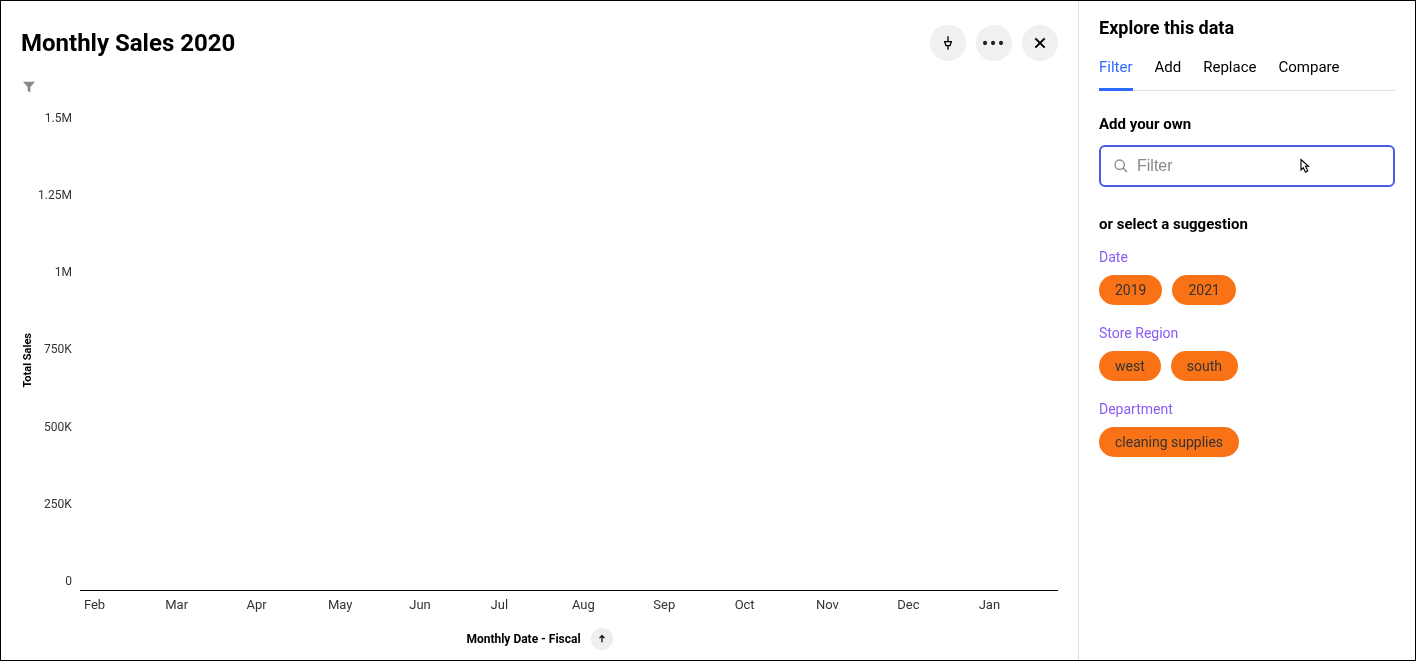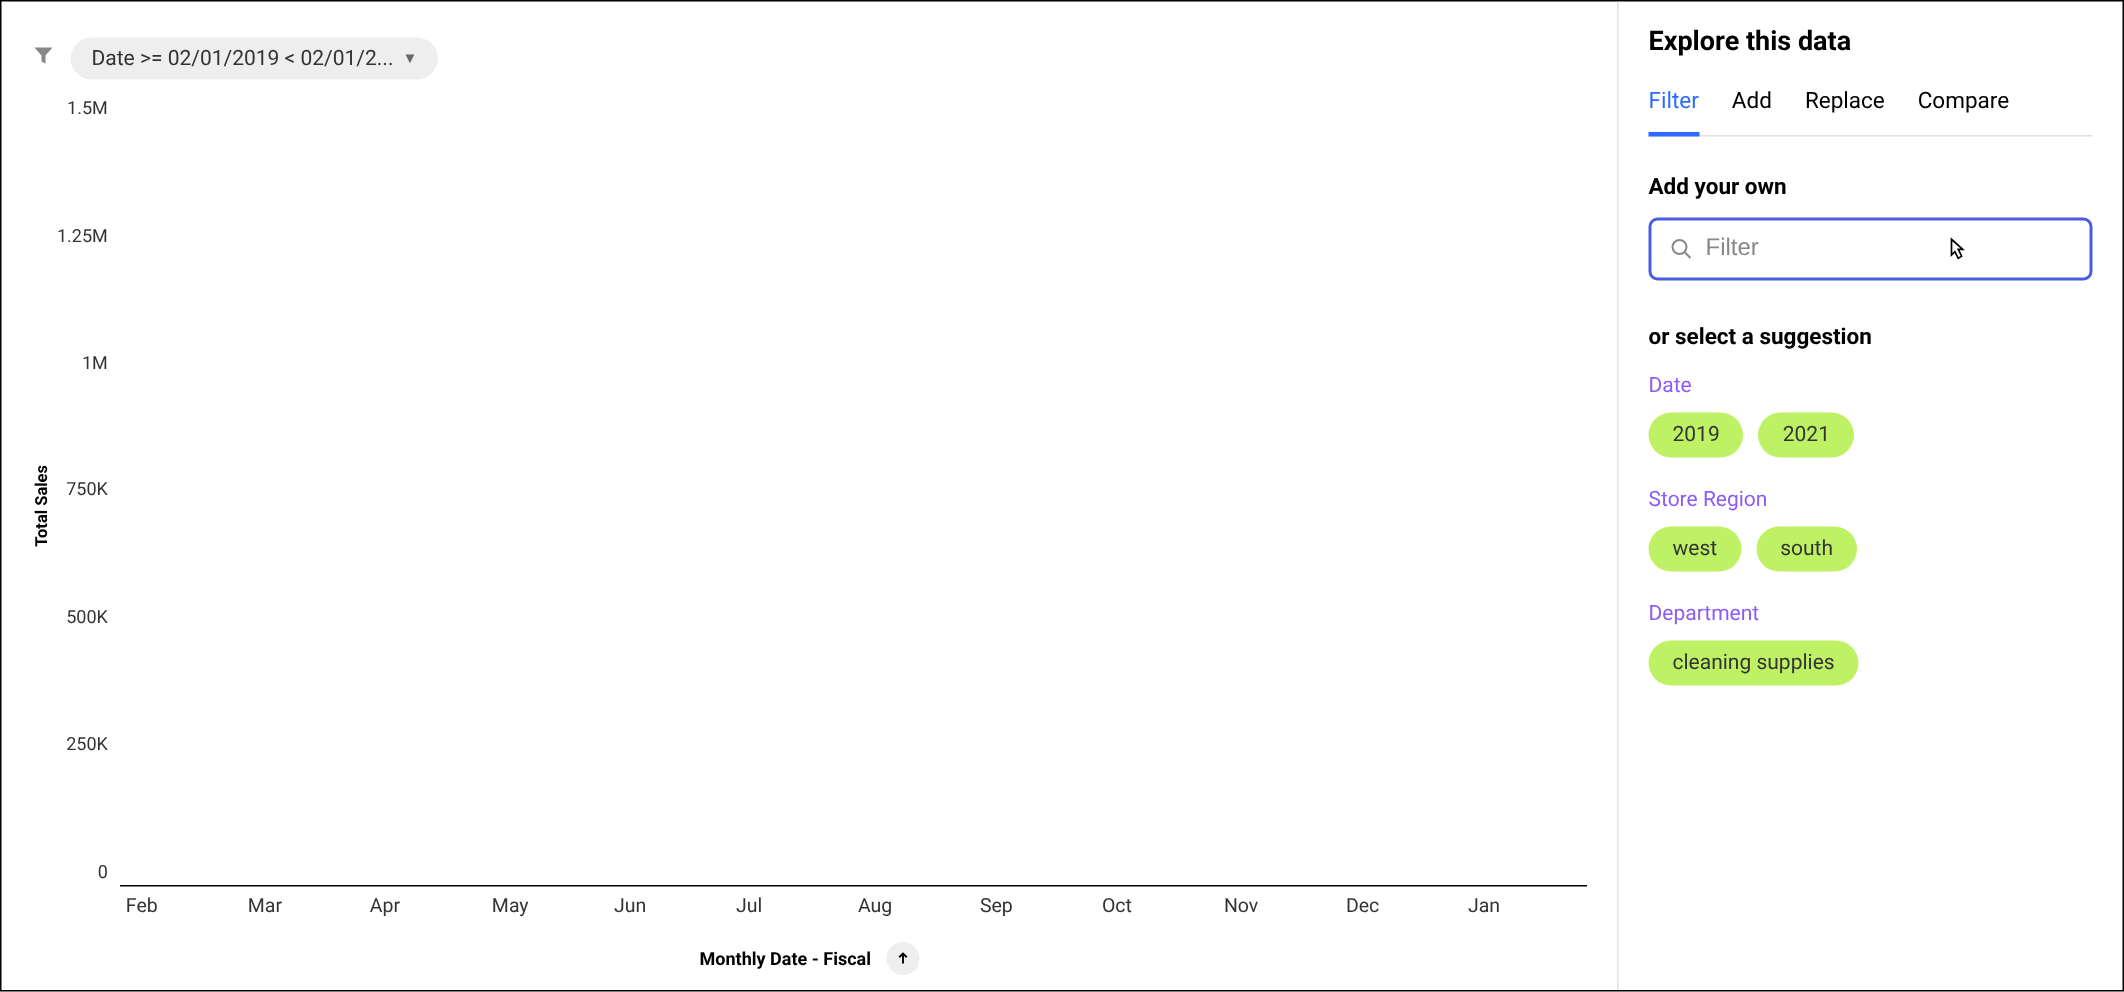--- a/index.html
+++ b/index.html
@@ -223,50 +223,64 @@
   color: #8b5cf6;
   margin-bottom: 10px;
 }
 .chip-row {
   display: flex;
   gap: 10px;
   margin-bottom: 20px;
   flex-wrap: wrap;
 }
 .chip {
-  background: #bef264;
+  background: #f97316;
   border-radius: 16px;
   padding: 7px 16px;
   font-size: 14px;
   color: #333;
   cursor: pointer;
 }
 .cursor-pointer {
   position: absolute;
   right: 80px;
   top: 10px;
   font-size: 16px;
   pointer-events: none;
 }
 </style>
 </head>
 <body>
 
 <div class="main">
+  <div class="header">
+    <div class="title">Monthly Sales 2020</div>
+    <div class="header-actions">
+      <div class="icon-btn">
+        <svg width="16" height="16" viewBox="0 0 24 24" fill="none" stroke="#000" stroke-width="2">
+            <path d="M12 2 L12 10 M7 10 L17 10 L15 16 L9 16 Z M12 16 L12 22"></path>
+          </svg>
+      </div>
+      <div class="icon-btn">
+        <span style="letter-spacing:2px;font-weight:900;">•••</span>
+      </div>
+      <div class="icon-btn close">
+        <svg width="16" height="16" viewBox="0 0 24 24" stroke="#000" stroke-width="3">
+            <path d="M5 5 L19 19 M19 5 L5 19"></path>
+          </svg>
+      </div>
+    </div>
+  </div>
 
   <div class="filter-row">
     <span class="filter-icon">
       <svg width="16" height="16" viewBox="0 0 24 24" fill="#888">
           <path d="M3 4 L21 4 L14 12 L14 20 L10 18 L10 12 Z"></path>
         </svg>
     </span>
-    <div class="filter-chip">
-      <span>Date &gt;= 02/01/2019 &lt; 02/01/2...</span>
-      <span style="font-size:10px;color:#666;">▼</span>
-    </div>
   </div>
 
   <div class="chart-area">
     <div class="plot-wrap">
       <div class="y-axis-title">Total Sales</div>
       <div class="plot">
         <div class="y-axis" id="y-axis">
             <div>1.5M</div>
             <div>1.25M</div>
             <div>1M</div>

